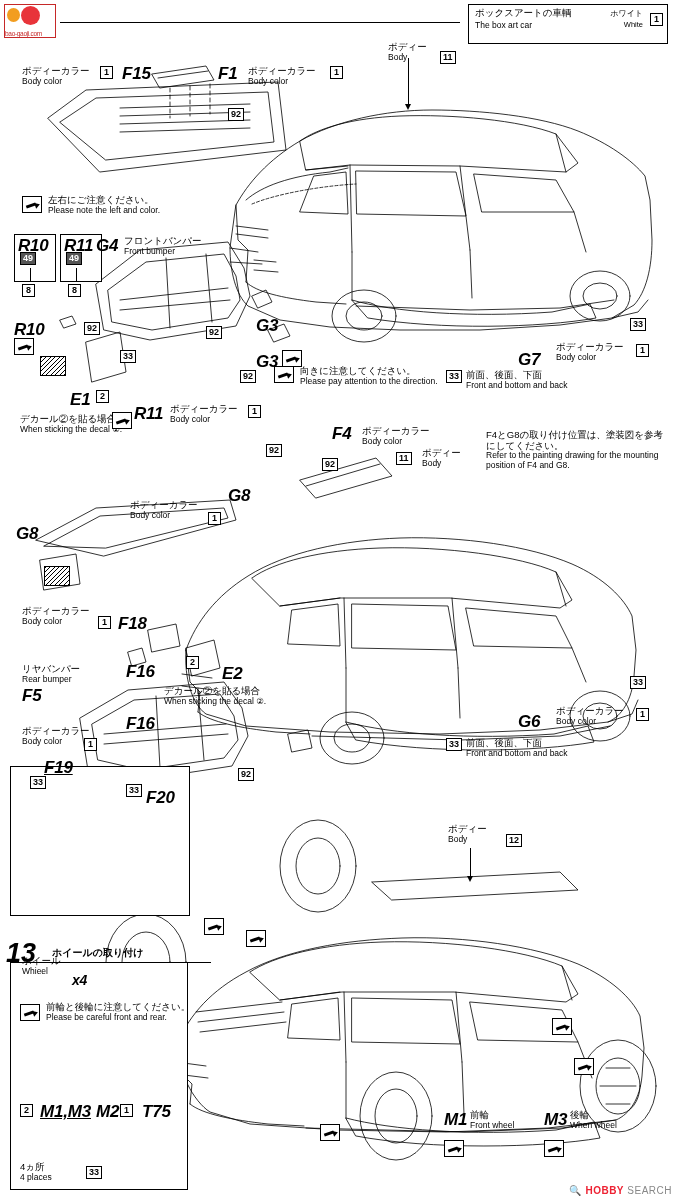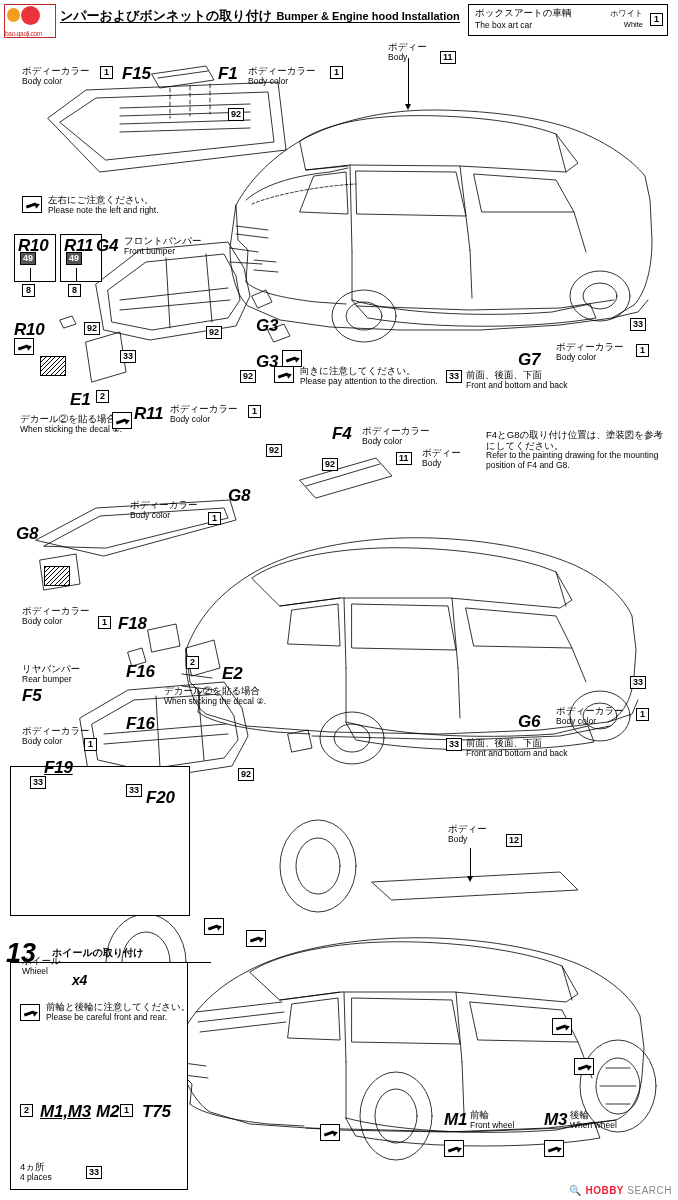--- a/index.html
+++ b/index.html
@@ -57,21 +57,21 @@
 
   .logo {
     position:absolute; left:4px; top:4px; width:52px; height:34px;
   }
   .logo-box { position:absolute; inset:0; border:1px solid #c62828; background:#fff; }
   .logo-circ { position:absolute; left:17px; top:2px; width:19px; height:19px; border-radius:50%; background:#e8343a; }
   .logo-circ2 { position:absolute; left:3px; top:4px; width:13px; height:14px; border-radius:50%; background:#f29d20; }
   .logo-txt { position:absolute; left:1px; bottom:1px; font-size:6.5px; color:#c62828; letter-spacing:-0.3px; }
 
   .boxart {
-    position:absolute; right:10px; top:4px; width:200px; height:32px;
+    position:absolute; right:10px; top:4px; width:200px; height:40px;
     border:1.2px solid #000;
     text-decoration:underline;
   }
   .boxart .jp { position:absolute; left:6px; top:3px; font-size:9.5px; }
   .boxart .en { position:absolute; left:6px; top:16px; font-size:8.5px; }
   .boxart .cjp { position:absolute; right:24px; top:3px; font-size:8px; }
   .boxart .cen { position:absolute; right:24px; top:15px; font-size:7.5px; }
   .boxart .bn { position:absolute; right:4px; top:8px; }
 
   
@@ -271,24 +271,20 @@
     </g>
   </svg>
 
   <div class="header">
     <div class="logo">
       <div class="logo-box"></div>
       <div class="logo-circ2"></div>
       <div class="logo-circ"></div>
       <div class="logo-txt">bao-gaoji.com</div>
     </div>
-    <div class="hdr-title">
-      <span class="jp">ンパーおよびボンネットの取り付け</span>
-      <span class="en">Bumper &amp; Engine hood Installation</span>
-    </div>
     <div class="hdr-rule"></div>
 
     <div class="boxart">
       <span class="jp">ボックスアートの車輌</span>
       <span class="en">The box art car</span>
       <span class="cjp">ホワイト</span>
       <span class="cen">White</span>
       <span class="bn boxnum">1</span>
     </div>
   </div>
@@ -314,21 +310,21 @@
   </div>
   <span class="boxnum" style="position:absolute; left:440px; top:51px;">11</span>
   <div class="ln lnv" style="left:408px; top:58px; height:48px;"></div>
   <div class="arrow arr-d" style="left:405px; top:104px;"></div>
 
   <div class="ibox" style="left:22px; top:196px; width:20px; height:17px;">
       <span class="brush"></span>
     </div>
   <div class="lbl" style="left:48px; top:195px;">
     <span class="jp">左右にご注意ください。</span>
-    <span class="en">Please note the left and right.</span>
+    <span class="en">Please note the left and color.</span>
   </div>
 
   <div class="panel" style="left:14px; top:234px; width:42px; height:48px;"></div>
   <div class="panel" style="left:60px; top:234px; width:42px; height:48px;"></div>
   <span class="partcode" style="position:absolute; left:18px; top:236px;">R10</span>
   <span class="partcode" style="position:absolute; left:64px; top:236px;">R11</span>
   <span class="boxnum" style="position:absolute; left:20px; top:252px; background:#555; color:#fff; border-color:#000;">49</span>
   <span class="boxnum" style="position:absolute; left:66px; top:252px; background:#555; color:#fff; border-color:#000;">49</span>
   <span class="boxnum" style="position:absolute; left:22px; top:284px;">8</span>
   <span class="boxnum" style="position:absolute; left:68px; top:284px;">8</span>

